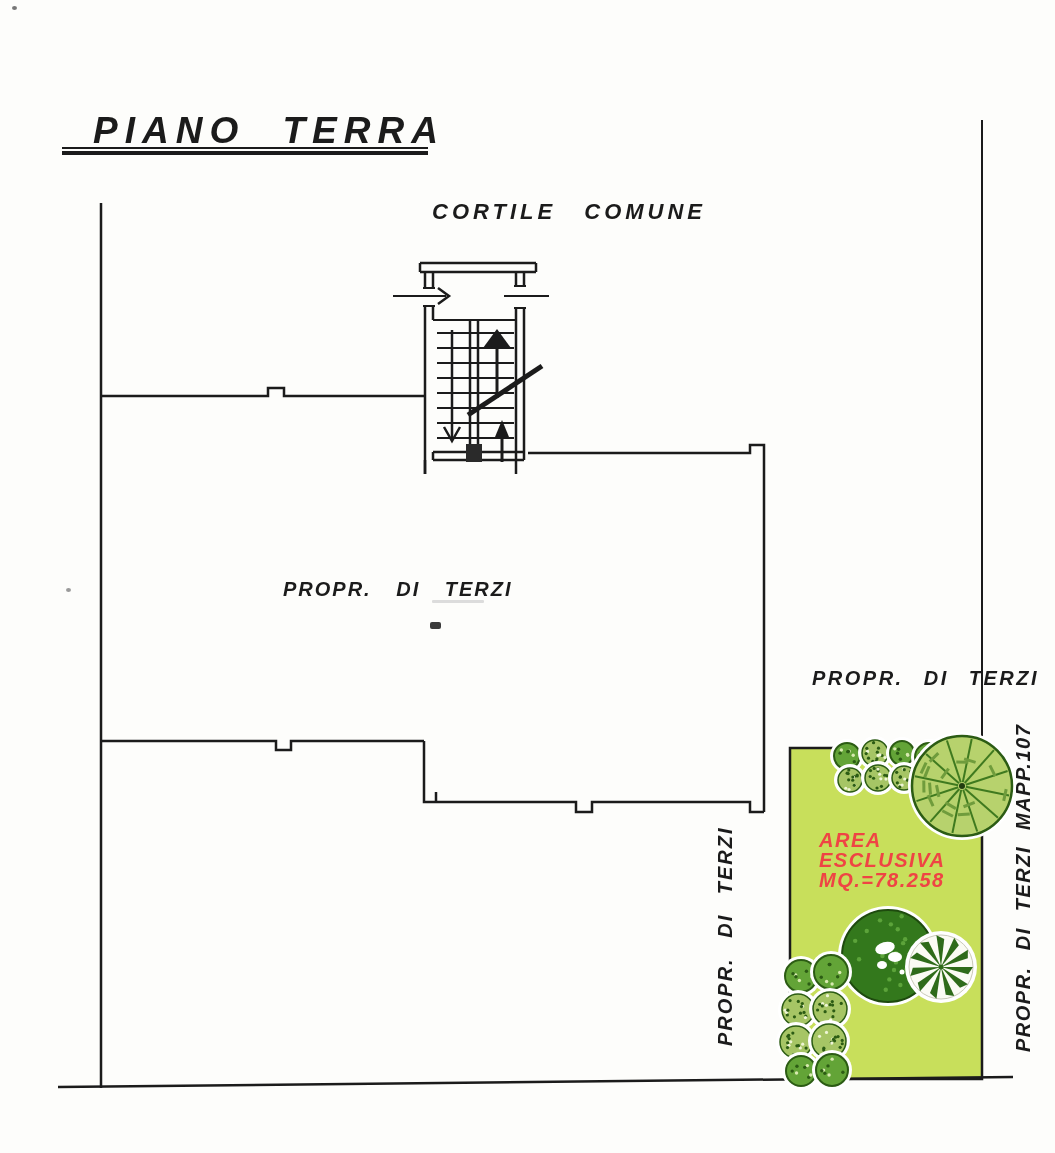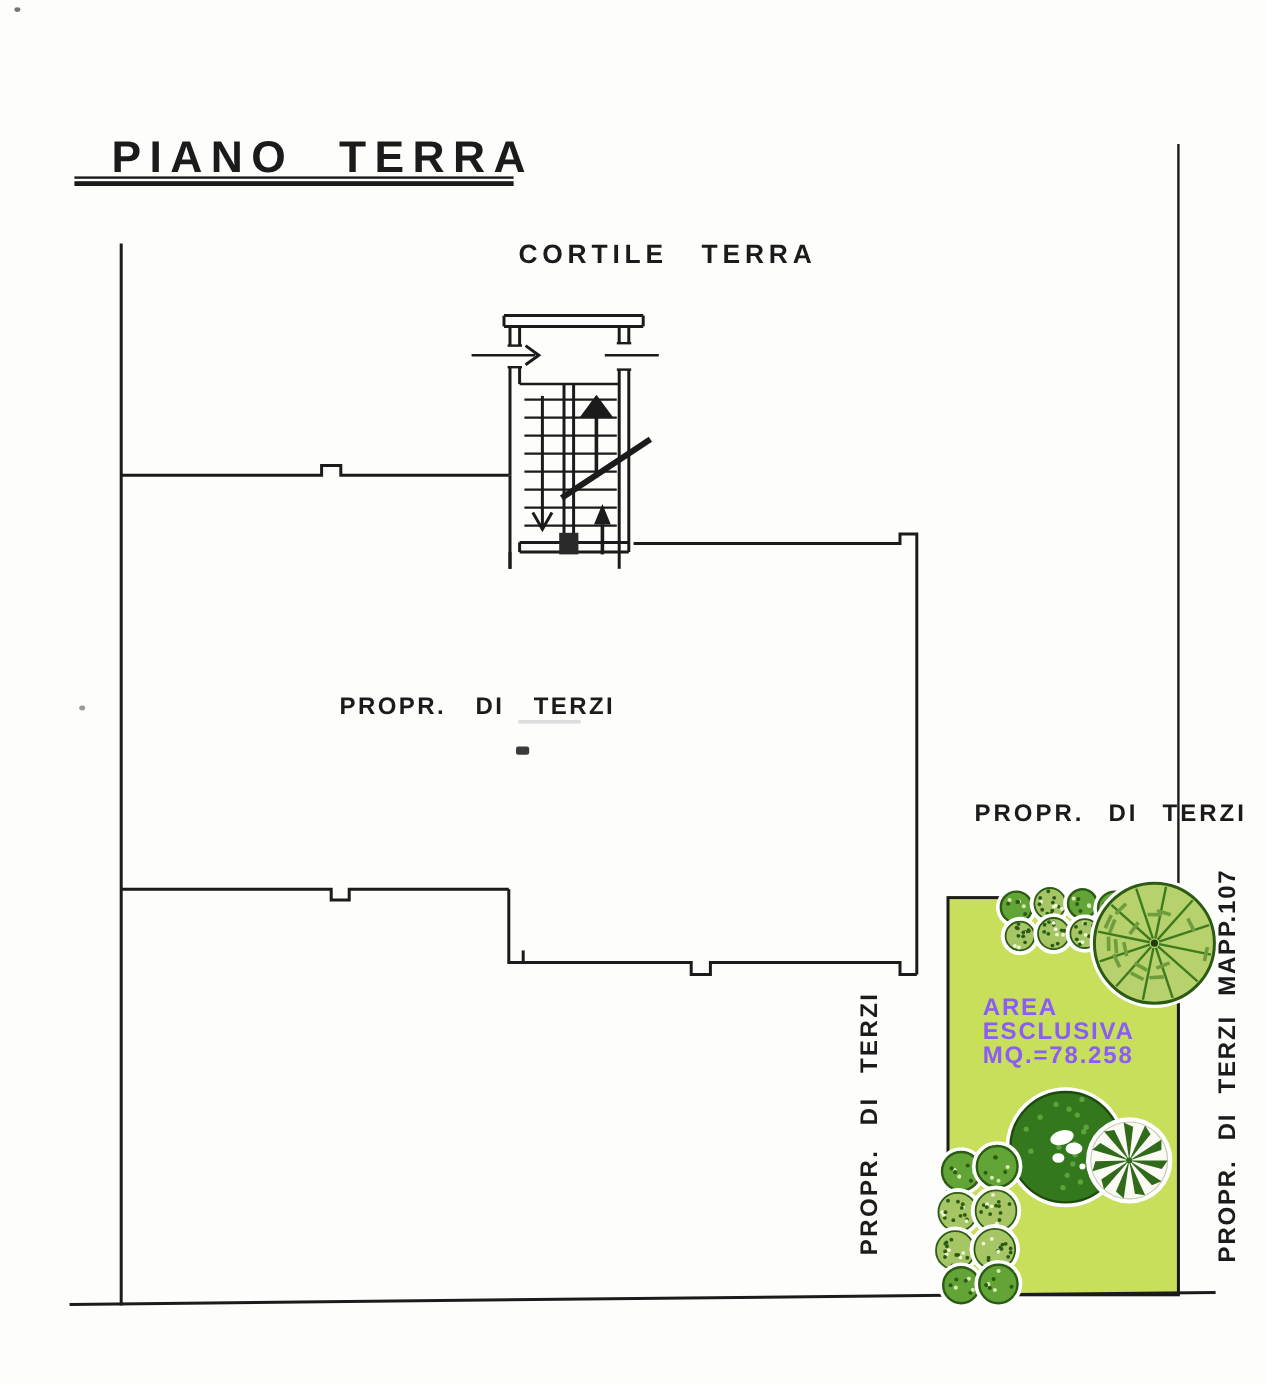--- a/index.html
+++ b/index.html
@@ -1,19 +1,20 @@
 <!DOCTYPE html>
 <html><head>
 <meta charset="utf-8">
 <style>
   html,body{margin:0;padding:0;background:#ffffff;}
   .canvas{
     position:relative;width:1055px;height:1153px;
     background:#fdfdfb;overflow:hidden;
     font-family:"Liberation Sans", sans-serif;
+    font-style:italic;
   }
   .lbl{
     position:absolute;color:#1b1b1b;font-weight:700;white-space:nowrap;
     letter-spacing:2px;
   }
   .title{
     left:93px;top:110px;font-size:37px;letter-spacing:7px;word-spacing:20px;
   }
   .rule{position:absolute;background:#1b1b1b;}
   .rule-thin{left:62px;top:147px;width:366px;height:2px;}
@@ -447,27 +448,27 @@
           <circle cx="821.7894786907527" cy="1070.810347391408" r="1.7" fill="#2c5c14"></circle>
           <circle cx="832.1431263021028" cy="1059.1289571838793" r="1.7" fill="#d8eab0"></circle>
         </g>
       </g>
   </svg>
 
   <div class="lbl title">PIANO TERRA</div>
   <div class="rule rule-thin"></div>
   <div class="rule rule-thick"></div>
 
-  <div class="lbl courtyard">CORTILE TERRA</div>
+  <div class="lbl courtyard">CORTILE COMUNE</div>
   <div class="lbl tp-main">PROPR. DI TERZI</div>
   <div class="lbl tp-right">PROPR. DI TERZI</div>
   <div class="lbl tp-left-vert">PROPR. DI TERZI</div>
   <div class="lbl tp-map-vert">PROPR. DI TERZI MAPP.107</div>
 
-  <div class="area-label" style="color: #8b5cf6;">
+  <div class="area-label" style="color: #ef4444;">
     <div>AREA</div>
     <div>ESCLUSIVA</div>
     <div>MQ.=78.258</div>
   </div>
 
   <div class="speck" style="left:66px;top:588px;width:5px;height:4px;background:#9a9a9a;"></div>
   <div class="speck" style="left:430px;top:622px;width:11px;height:7px;background:#3a3a3a;border-radius:2px;"></div>
   <div class="speck" style="left:432px;top:600px;width:52px;height:3px;background:#dcdcdc;border-radius:1px;"></div>
   <div class="speck" style="left:12px;top:6px;width:5px;height:4px;background:#777;"></div>
 </div>

